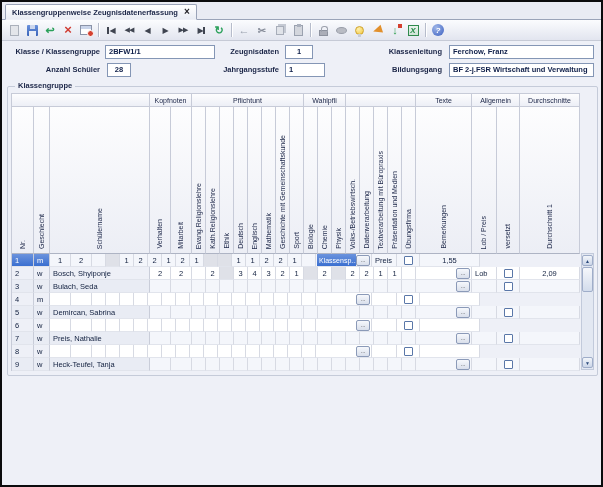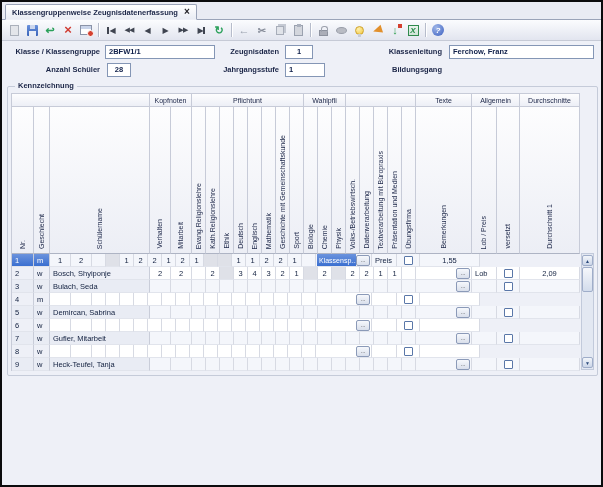--- a/index.html
+++ b/index.html
@@ -166,24 +166,25 @@
     <div class="flabel" style="left:210px; top:4px; width:67px;">Zeugnisdaten</div>
     <div class="finput center" style="left:283px; top:4px; width:28px;">1</div>
     <div class="flabel" style="left:350px; top:4px; width:90px;">Klassenleitung</div>
     <div class="finput" style="left:447px; top:4px; width:145px;">Ferchow, Franz</div>
 
     <div class="flabel" style="left:2px; top:22px; width:96px;">Anzahl Schüler</div>
     <div class="finput center" style="left:105px; top:22px; width:24px;">28</div>
     <div class="flabel" style="left:210px; top:22px; width:67px;">Jahrgangsstufe</div>
     <div class="finput" style="left:283px; top:22px; width:40px;">1</div>
     <div class="flabel" style="left:350px; top:22px; width:90px;">Bildungsgang</div>
+    <div class="finput" style="left:447px; top:22px; width:145px;">BF 2-j.FSR Wirtschaft und Verwaltung</div>
   </div>
 
   <div class="group" style="left:5px; top:84px; width:591px; height:290px;">
-    <span class="group-label">Kennzeichnung</span>
+    <span class="group-label">Klassengruppe</span>
     <div id="grid">
       <div class="gridwrap">
         <div class="band-row" id="band-row">
             <div class="bcell" style="width: 138px;"></div>
             <div class="bcell" style="width: 42px;">Kopfnoten</div>
             <div class="bcell" style="width: 112px;">Pflichtunt</div>
             <div class="bcell" style="width: 42px;">Wahlpfli</div>
             <div class="bcell" style="width: 70px;"></div>
             <div class="bcell" style="width: 56px;">Texte</div>
             <div class="bcell" style="width: 48px;">Allgemein</div>
@@ -452,21 +453,21 @@
               </div>
               <div class="c left" style="width: 25px;"></div>
               <div class="c" style="width: 23px;">
                 <span class="chk"></span>
               </div>
               <div class="c" style="width: 60px;"></div>
             </div>
             <div class="grow odd">
               <div class="c fixed" style="width: 22px;">7</div>
               <div class="c fixed" style="width: 16px;">w</div>
-              <div class="c fixed" style="width: 100px;">Gufler, Mitarbeit</div>
+              <div class="c fixed" style="width: 100px;">Preis, Nathalie</div>
               <div class="c" style="width: 21px;"></div>
               <div class="c" style="width: 21px;"></div>
               <div class="c" style="width: 14px;"></div>
               <div class="c" style="width: 14px;"></div>
               <div class="c" style="width: 14px;"></div>
               <div class="c" style="width: 14px;"></div>
               <div class="c" style="width: 14px;"></div>
               <div class="c" style="width: 14px;"></div>
               <div class="c" style="width: 14px;"></div>
               <div class="c" style="width: 14px;"></div>

